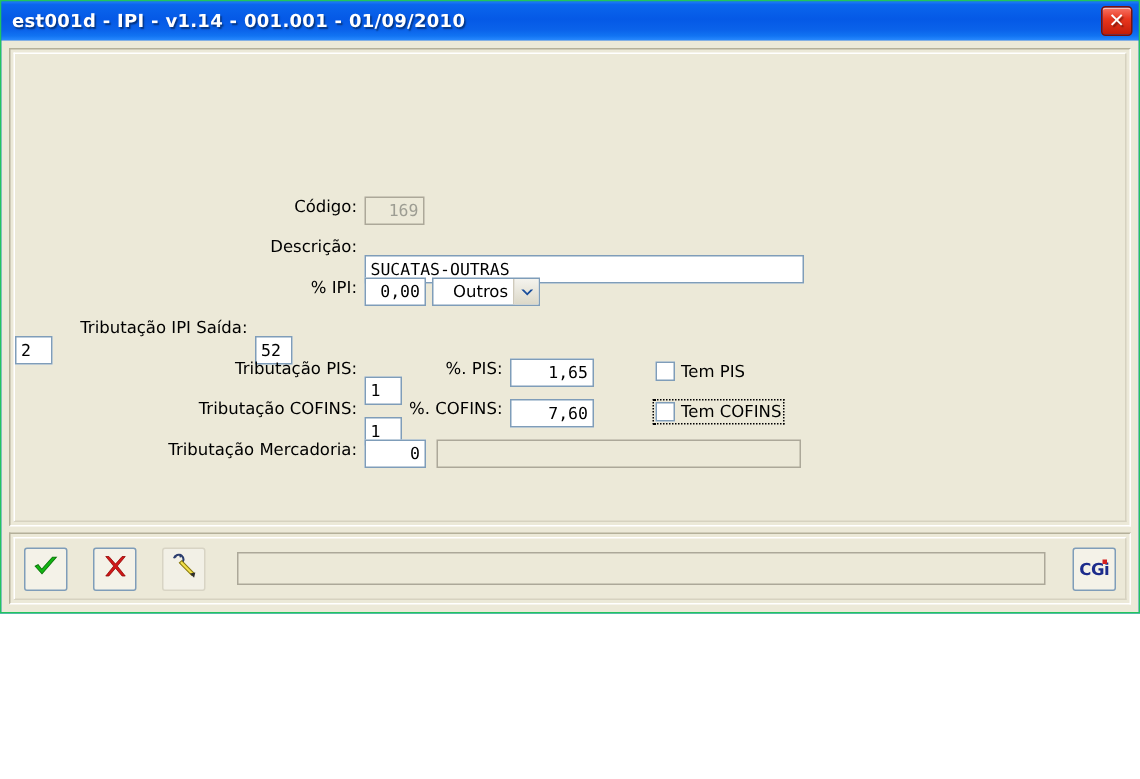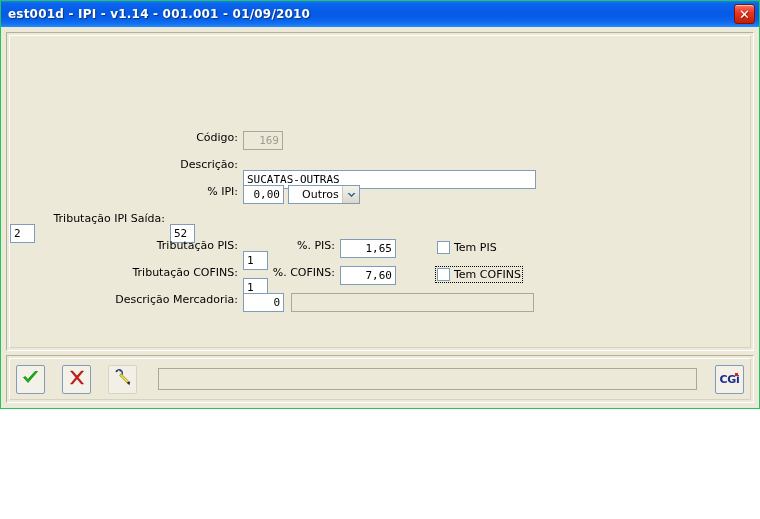--- a/index.html
+++ b/index.html
@@ -359,21 +359,21 @@
             <input class="fld lft w-tiny" type="text" value="1" style="">
             <div class="lbl" style="width:72px;">%. COFINS:</div>
             <input class="fld num w-pct" type="text" value="7,60" style="">
             <div class="cbwrap focused" style="margin-left:39px;">
               <span class="cbox"></span>
               <span class="cblabel">Tem COFINS</span>
             </div>
           </div>
 
           <div class="row">
-            <div class="lbl lbl-wide">Descrição Mercadoria:</div>
+            <div class="lbl lbl-wide">Tributação Mercadoria:</div>
             <input class="fld num w-merc" type="text" value="0" style="">
             <input class="fld ro-wide w-mercro" type="text" readonly="" style="margin-left: 7px;" value="">
           </div>
 
         </div>
       </div>
     </div>
 
     <div class="toolbar-panel">
       <div class="toolbar-inner">

